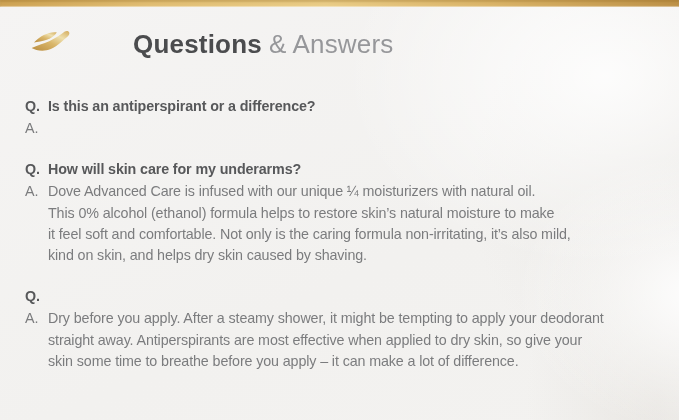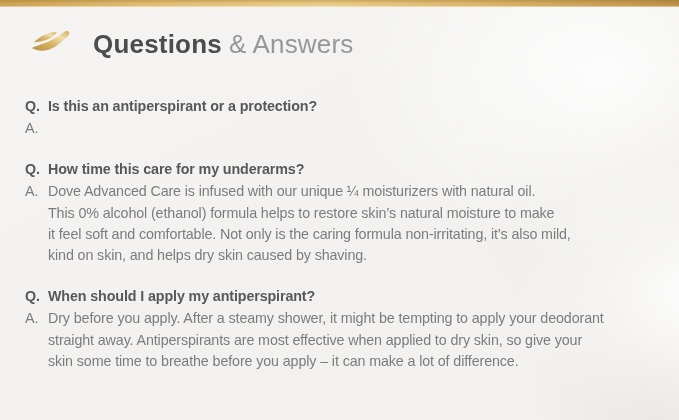--- a/index.html
+++ b/index.html
@@ -16,21 +16,21 @@
       radial-gradient(70% 90% at 118% 45%, rgba(214,210,204,0.40), rgba(255,255,255,0) 70%),
       linear-gradient(155deg, #f5f4f3 0%, #f2f1ef 60%, #f3f2f0 100%);
   }
   .gold-bar {
     position: absolute; top: 0; left: 0; right: 0; height: 7px;
     background: linear-gradient(90deg, #cda253 0%, #e0bd72 22%, #e9cc86 48%, #dab468 72%, #bd9147 100%);
     box-shadow: inset 0 2px 2px rgba(140,100,30,0.28), inset 0 -1px 1px rgba(255,255,255,0.45);
   }
   .header {
     position: absolute; top: 25px; left: 30px;
-    display: flex; align-items: center;
+    display: flex; align-items: center; gap: 40px;
   }
   .logo { display: block; margin-right: 15px; }
   .logo svg { display: block; }
   .title { margin: 0; font-size: 26px; line-height: 38px; font-weight: 400; letter-spacing: 0.2px; white-space: nowrap; }
   .title .t1 { color: #4b4c4e; font-weight: 600; }
   .title .t2 { color: #96979a; font-weight: 400; margin-left: 7px; }
 
   .content { position: absolute; top: 96px; left: 25px; right: 16px; }
   .qa-block { margin-bottom: 19px; }
   .row { display: flex; font-size: 14.3px; line-height: 21.4px; letter-spacing: -0.12px; }
@@ -61,45 +61,44 @@
       </svg>
     </span>
     <h1 class="title"><span class="t1">Questions</span><span class="t2">&amp; Answers</span></h1>
   </div>
 
   <div class="content">
 
     <section class="qa-block">
       <div class="row q">
         <span class="label">Q.</span>
-        <span class="qtext">Is this an antiperspirant or a protection?</span>
+        <span class="qtext">Is this an antiperspirant or a difference?</span>
       </div>
       <div class="row a">
         <span class="label">A.</span>
       </div>
     </section>
 
     <section class="qa-block">
       <div class="row q">
         <span class="label">Q.</span>
-        <span class="qtext">How time this care for my underarms?</span>
+        <span class="qtext">How will skin care for my underarms?</span>
       </div>
       <div class="row a">
         <span class="label">A.</span>
         <span class="atext">Dove Advanced Care is infused with our unique ¼ moisturizers with natural oil.
 This 0% alcohol (ethanol) formula helps to restore skin’s natural moisture to make
 it feel soft and comfortable. Not only is the caring formula non-irritating, it’s also mild,
 kind on skin, and helps dry skin caused by shaving.</span>
       </div>
     </section>
 
     <section class="qa-block">
       <div class="row q">
         <span class="label">Q.</span>
-        <span class="qtext">When should I apply my antiperspirant?</span>
       </div>
       <div class="row a">
         <span class="label">A.</span>
         <span class="atext">Dry before you apply. After a steamy shower, it might be tempting to apply your deodorant
 straight away. Antiperspirants are most effective when applied to dry skin, so give your
 skin some time to breathe before you apply – it can make a lot of difference.</span>
       </div>
     </section>
 
   </div>

